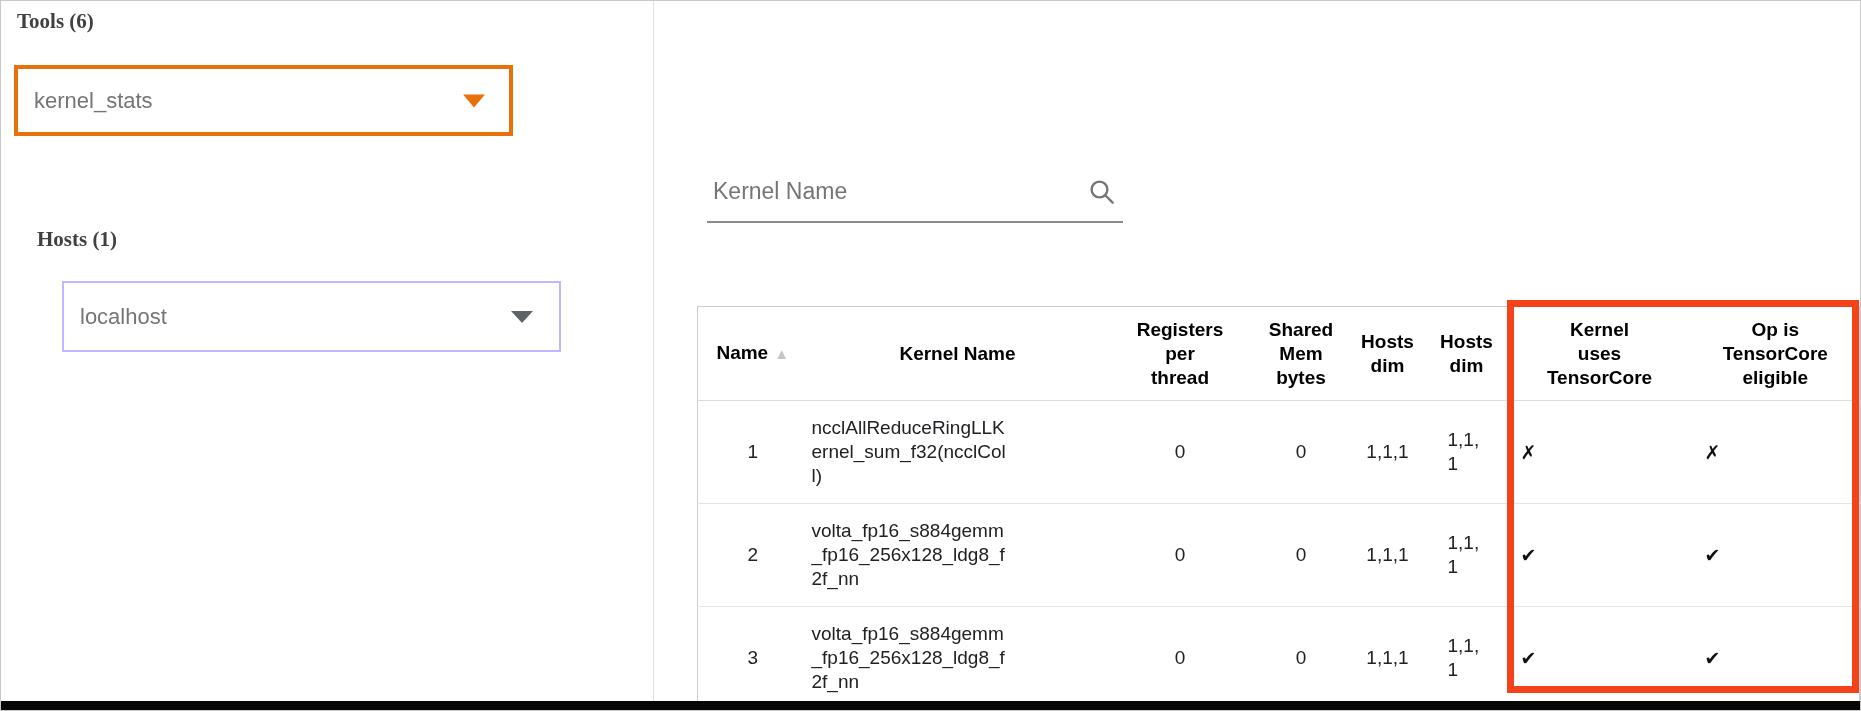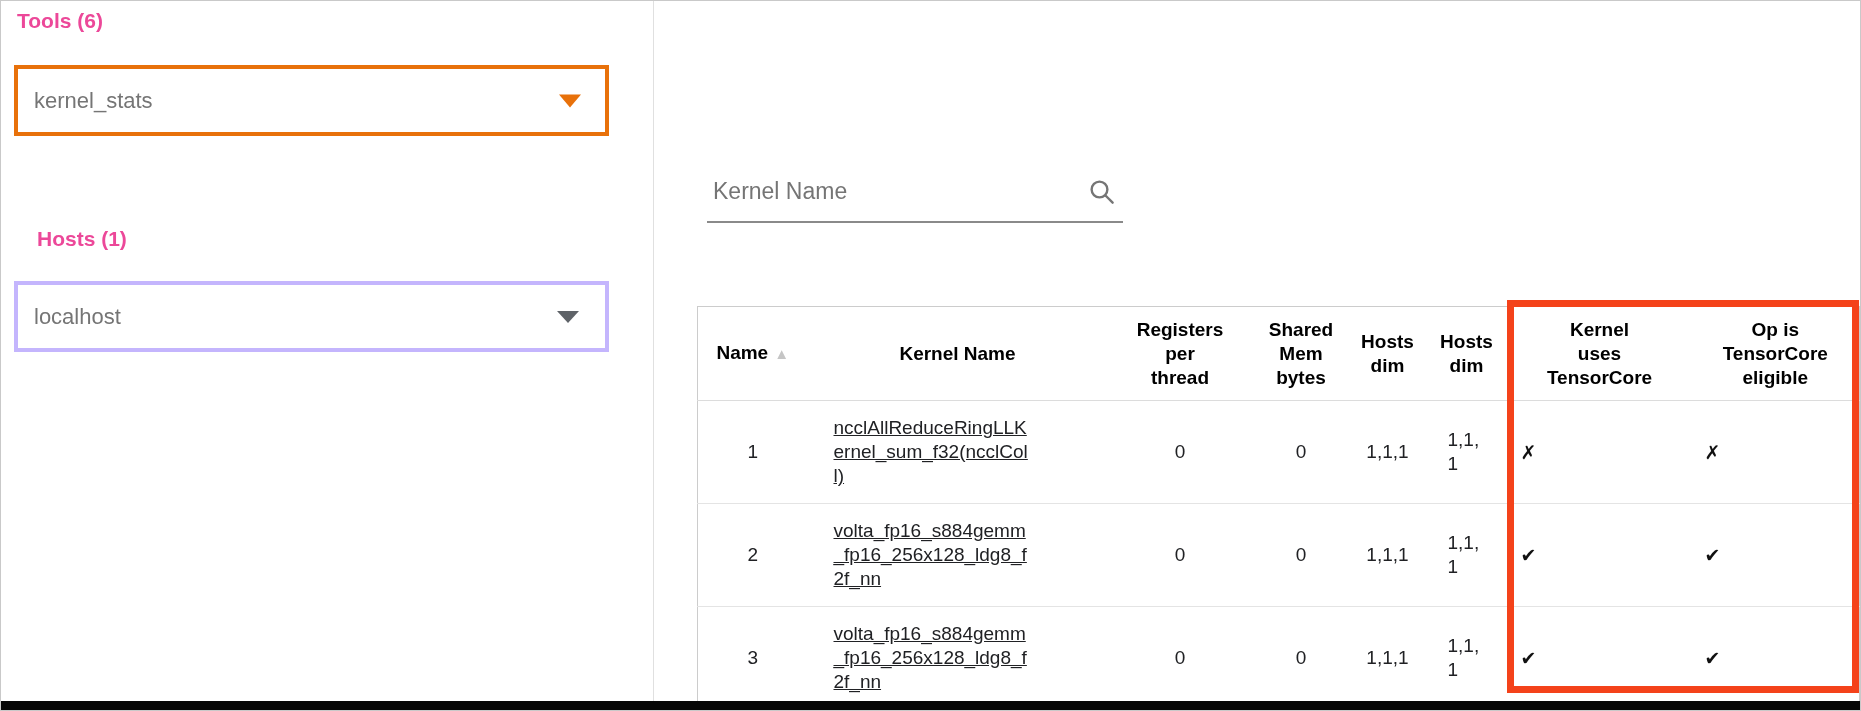--- a/index.html
+++ b/index.html
@@ -4,30 +4,30 @@
 <style>
   * { margin:0; padding:0; box-sizing:border-box; }
   html,body { background:#fff; }
   body { font-family:"Liberation Sans","DejaVu Sans",sans-serif; }
   .page {
     position:relative; width:1861px; height:711px; background:#fff;
     border:1px solid #c9c9c9; overflow:hidden;
   }
   
   .side-label {
-    position:absolute; left:16px; font-size:21px; font-weight:700; color:#ec4899;
+    position:absolute; left:16px; font-size:21px; font-weight:700; color:#404040;font-family:Liberation Serif, serif;
   }
   #tools-label { top:8px; }
   #hosts-label { top:226px;margin-left:20px; }
   .select-box {
-    position:absolute; left:13px; width:595px; height:71px; background:#fff;
+    position:absolute; left:13px; width:499px; height:71px; background:#fff;
     display:flex; align-items:center; cursor:pointer;
   }
   #tools-select { top:64px; border:4px solid #e8710a; }
-  #hosts-select { top:280px; border:4px solid #c4b5fd; }
+  #hosts-select { top:280px; border:2px solid #c4b5fd;margin-left:48px; }
   .select-value { margin-left:16px; font-size:22px; color:#757575; }
   .caret {
     position:absolute; right:24px; top:50%; transform:translateY(-50%);
     width:0; height:0; border-left:11px solid transparent; border-right:11px solid transparent;
   }
   .caret-orange { border-top:13px solid #e8710a; }
   .caret-gray   { border-top:12px solid #5f6368; right:26px; }
   .v-divider { position:absolute; left:652px; top:0; width:1px; height:702px; background:#e0e0e0; }
   
   .main-title {
@@ -56,21 +56,21 @@
   th {
     height:94px; font-size:19px; font-weight:700; color:#000;
     text-align:center; vertical-align:middle; border-bottom:1px solid #dcdcdc;
     padding:0 4px; cursor:pointer;
   }
   th .th-label { white-space:pre-line; }
   .sort-arrow { color:#c5c5c5; font-size:15px; margin-left:6px; }
   tbody tr { height:103px; border-bottom:1px solid #e4e4e4; }
   td { text-align:center; vertical-align:middle; padding:0; }
   td.kernel_name .wrap {
-    width:197px; margin-left:26px; text-align:left; word-break:break-all;text-decoration:underline;
+    width:197px; margin-left:4px; text-align:left; word-break:break-all;
   }
   td.grid_dim .wrap {
     width:38px; margin:0 auto; text-align:left; word-break:break-all;
   }
   td.kernel_uses_tensorcore, td.op_tensorcore_eligible {
     text-align:left; padding-left:13px;
   }
   .mark { font-family:"DejaVu Sans",sans-serif; font-size:19px; color:#111; }
   
   .highlight-box {

